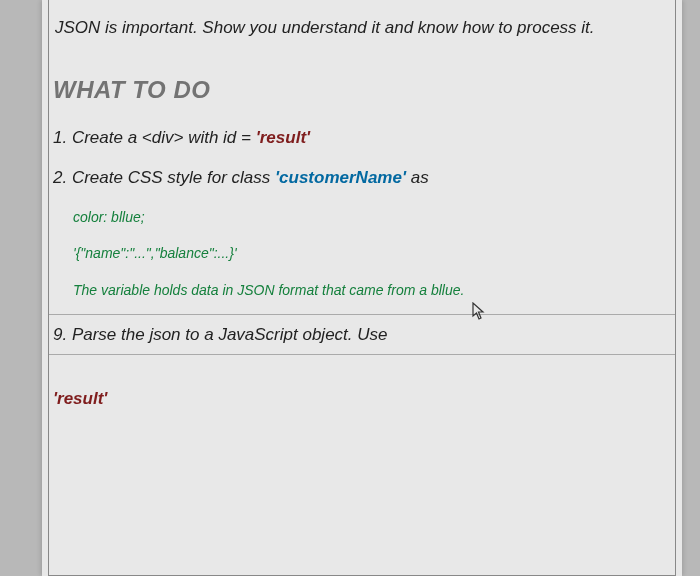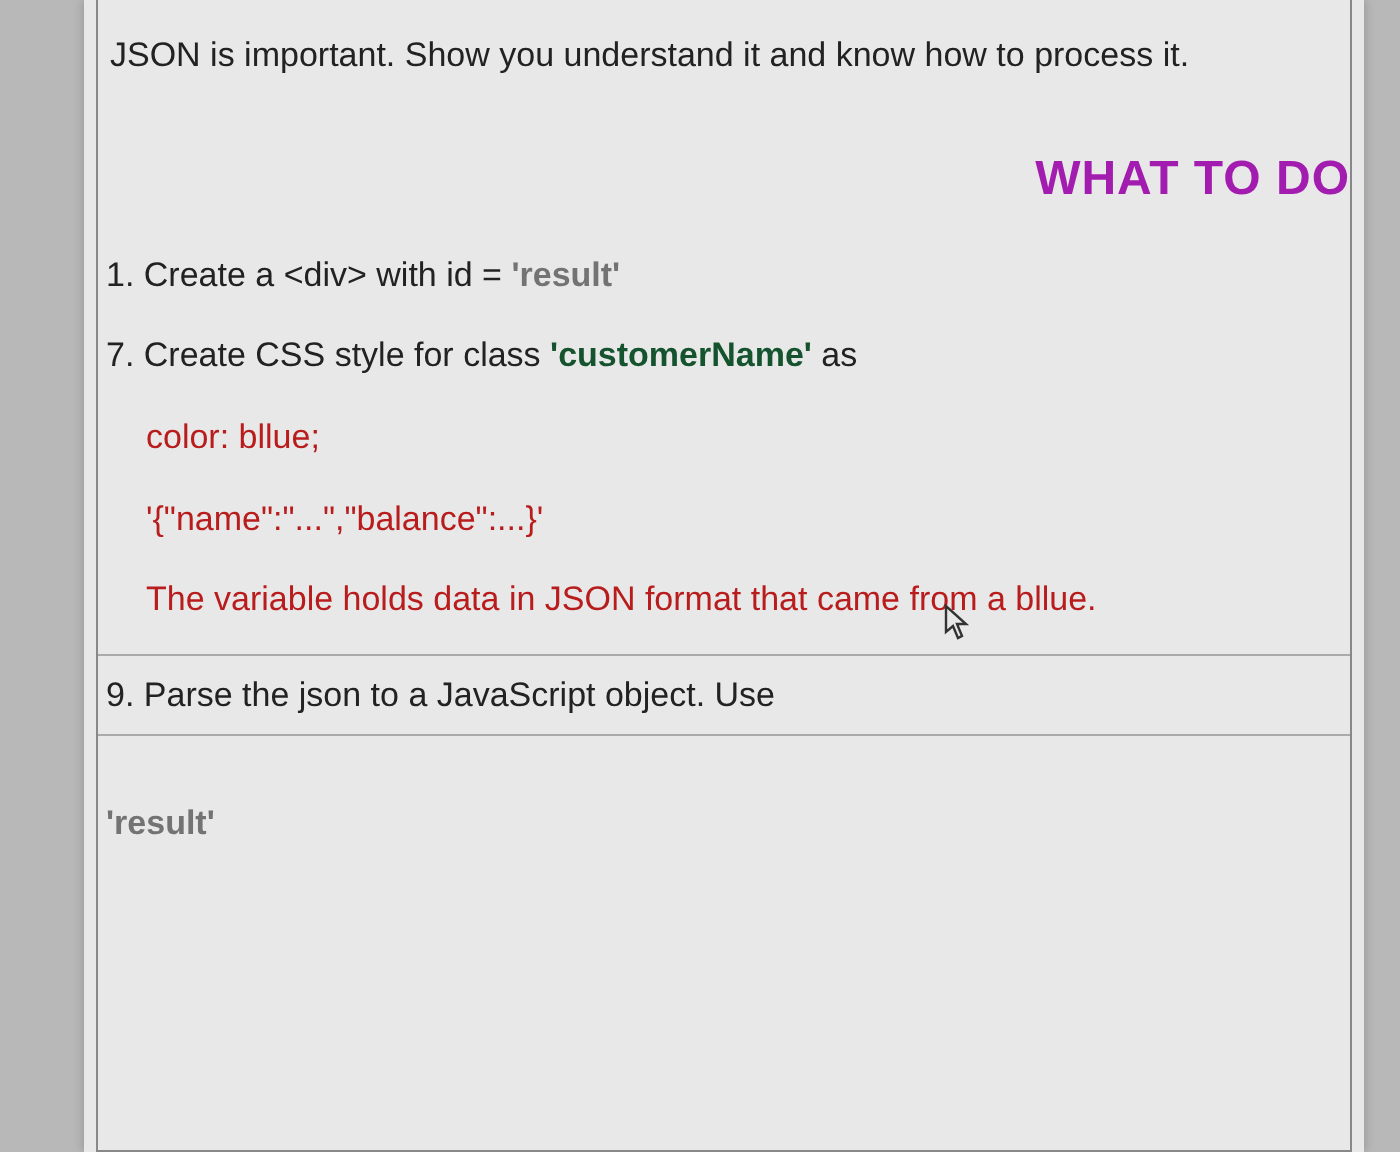--- a/index.html
+++ b/index.html
@@ -12,68 +12,68 @@
     overflow: hidden;
   }
   .page {
     position: absolute;
     left: 42px;
     top: 0;
     width: 640px;
     height: 576px;
     background: #e8e8e8;
     box-shadow: -2px 0 4px rgba(0,0,0,0.1), 2px 0 4px rgba(0,0,0,0.1);
+    font-style: italic;
   }
   .content {
     border-left: 1px solid #888;
     border-right: 1px solid #888;
     border-bottom: 1px solid #888;
     margin: 0 6px 0 6px;
     height: 576px;
     box-sizing: border-box;
     padding: 0;
   }
   .intro {
     font-size: 17px;
     color: #222;
     padding: 16px 10px 24px 6px;
     line-height: 1.4;
   }
   .heading {
     font-size: 24px;
     font-weight: bold;
-    color: #a21caf;
+    color: #737373;
     padding: 12px 0 14px 4px;
     letter-spacing: 0.5px;
-    text-align: right;
   }
   .item {
     font-size: 17px;
     color: #222;
     padding: 8px 10px 8px 4px;
     line-height: 1.45;
     border-bottom: 0;
   }
   .sub {
-    font-size: 17px;
-    color: #b91c1c;
+    font-size: 14px;
+    color: #15803d;
     padding: 8px 10px 8px 24px;
     line-height: 1.45;
   }
   .sep {
     border-top: 1px solid #aaa;
     margin: 6px 0 0 0;
   }
   .hl {
-    color: #737373;
+    color: #7f1d1d;
     font-weight: bold;
     margin-top: 12px;
   }
   .hl2 {
-    color: #14532d;
+    color: #0369a1;
     font-weight: bold;
   }
   .mono {
     font-family: Arial, sans-serif;
   }
   .cursor {
     position: absolute;
     left: 430px;
     top: 302px;
     width: 14px;
@@ -89,21 +89,21 @@
 
     <div class="intro">JSON is important. Show you understand it and know how to process it.</div>
 
     <div class="heading">WHAT TO DO</div>
 
     <div class="item">
       <span>1. Create a &lt;div&gt; with id = </span><span class="hl">'result'</span>
     </div>
 
     <div class="item">
-      <span>7. Create CSS style for class </span><span class="hl2">'customerName'</span><span> as</span>
+      <span>2. Create CSS style for class </span><span class="hl2">'customerName'</span><span> as</span>
     </div>
     <div class="sub">color: bllue;</div>
 
     <div class="sub mono">'{"name":"...","balance":...}'</div>
     <div class="sub">The variable holds data in JSON format that came from a bllue.</div>
 
     <div class="sep"></div>
 
     <div class="item" style="padding-bottom:0">9. Parse the json to a JavaScript object. Use</div>
 

